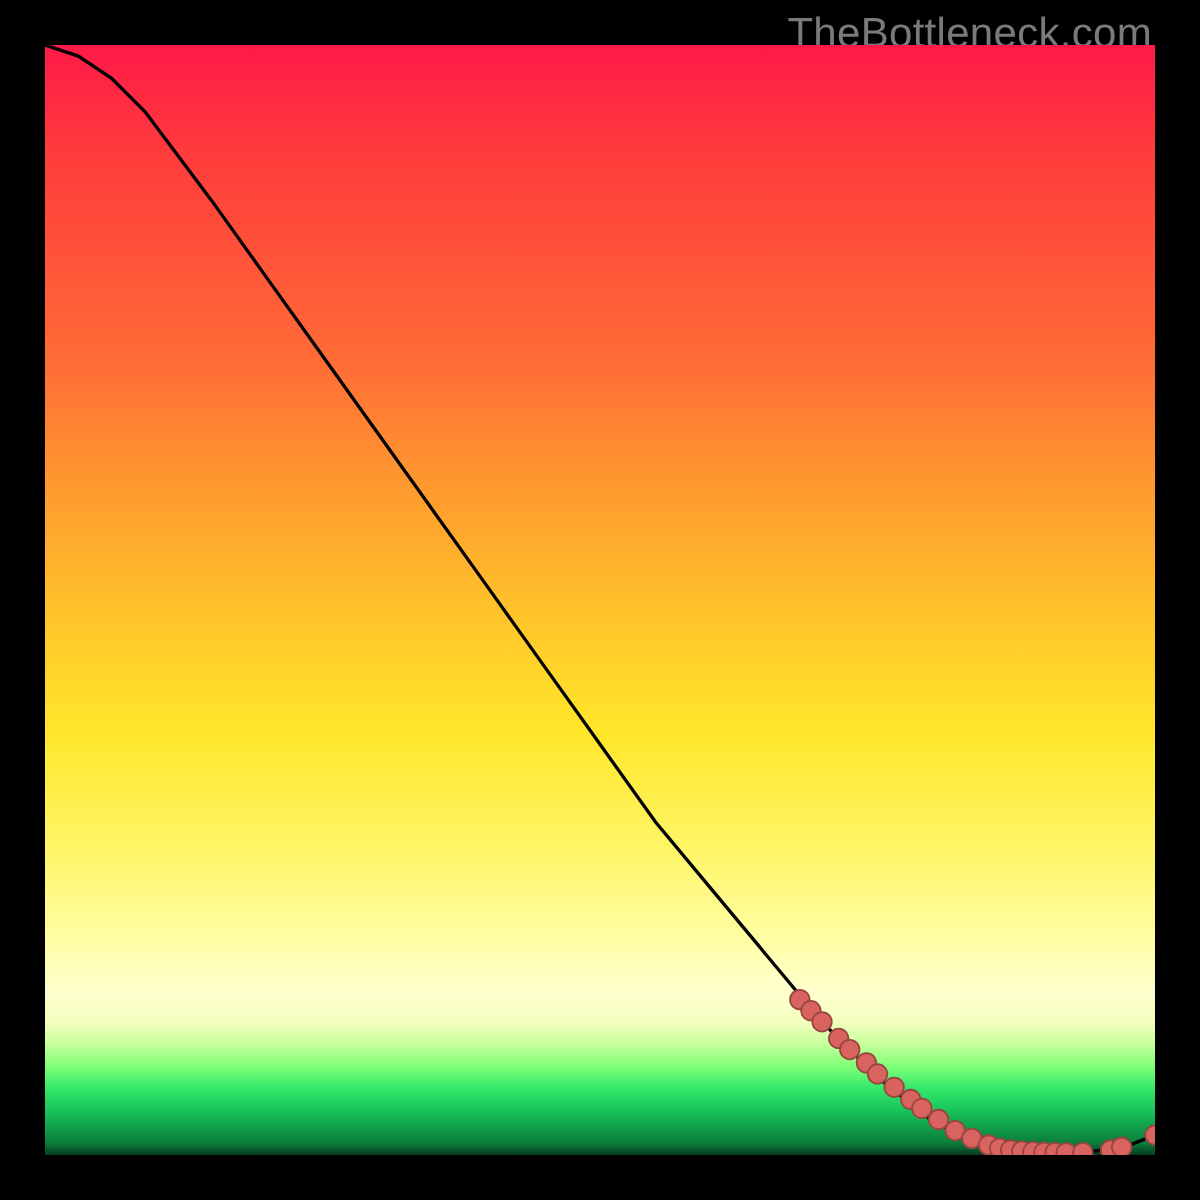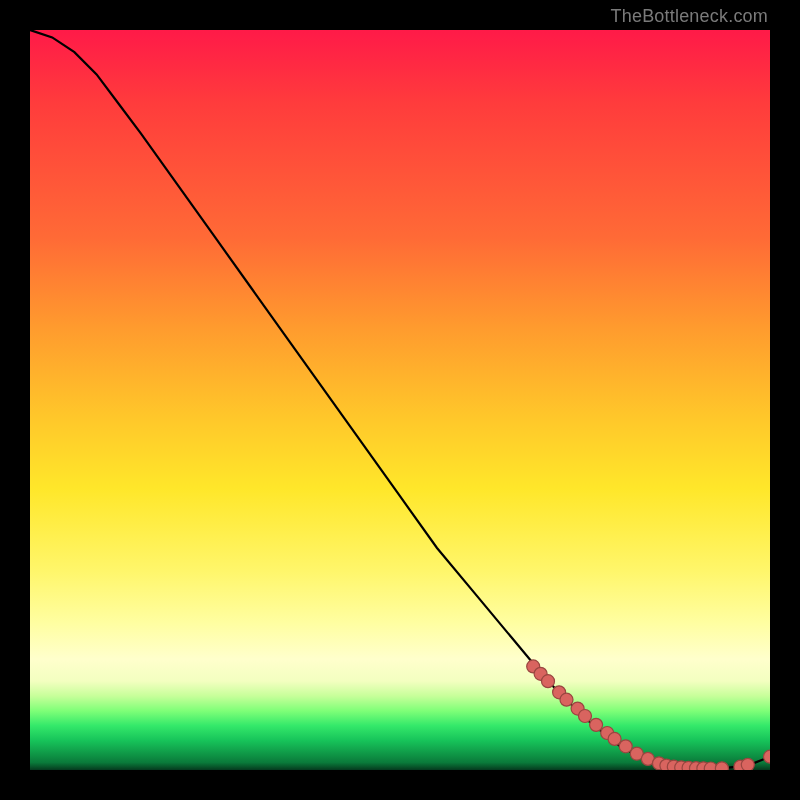--- a/index.html
+++ b/index.html
@@ -42,21 +42,21 @@
       #17c45a 96%,
       #0a7a3a 99%,
       #053a1e 100%
     );
   }
   .watermark {
     position: absolute;
     top: 6px;
     right: 32px;
     color: #7a7a7a;
-    font-size: 18px;
+    font-size: 28px;
     font-weight: 500;
     letter-spacing: 0.2px;
     user-select: none;
   }
   svg.overlay {
     position: absolute;
     left: 0;
     top: 0;
     width: 740px;
     height: 740px;

